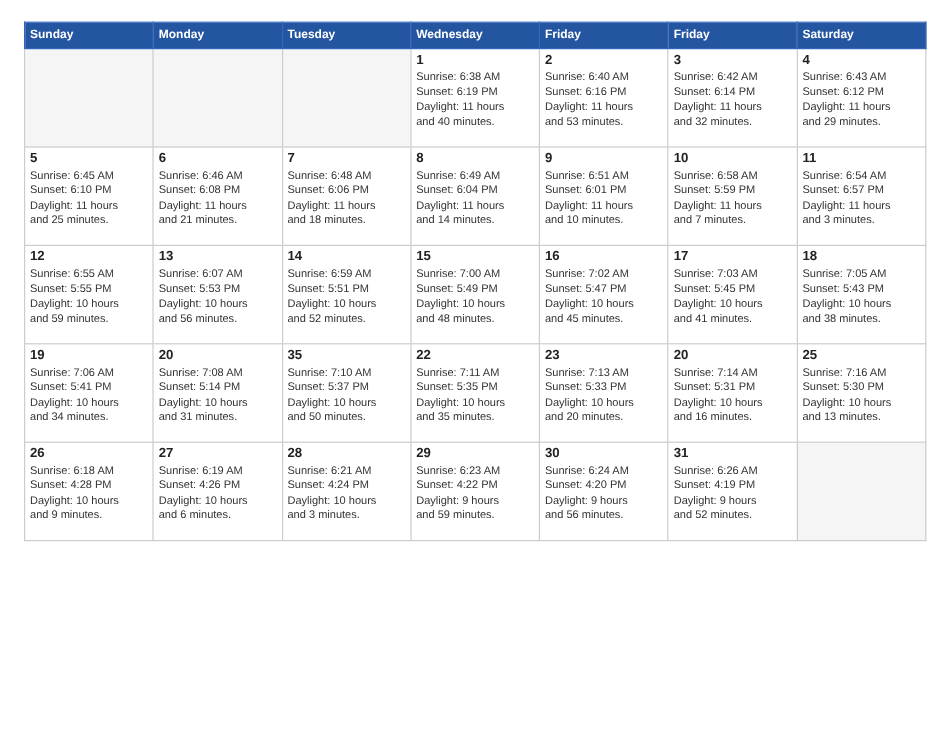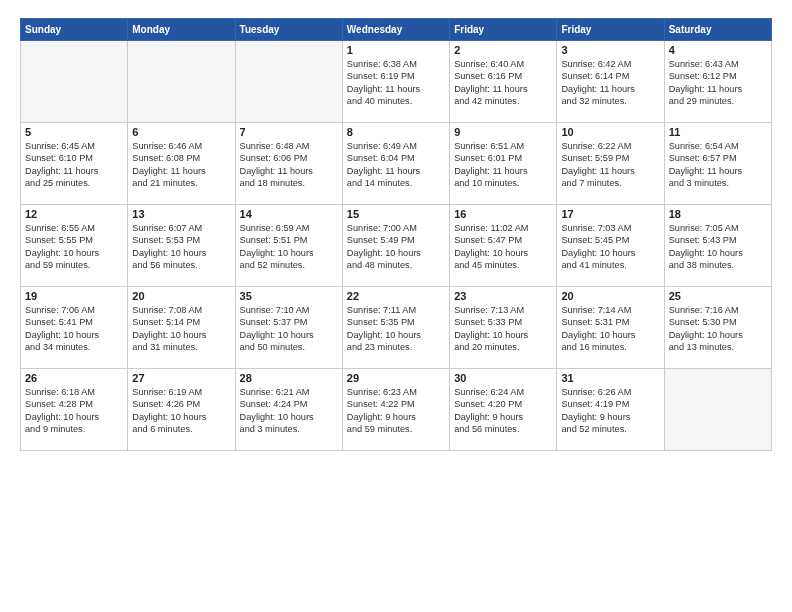--- a/index.html
+++ b/index.html
@@ -106,21 +106,21 @@
             <div class="cell-line">Sunrise: 6:38 AM</div>
             <div class="cell-line">Sunset: 6:19 PM</div>
             <div class="cell-line">Daylight: 11 hours</div>
             <div class="cell-line">and 40 minutes.</div>
           </td>
           <td>
             <div class="day-num">2</div>
             <div class="cell-line">Sunrise: 6:40 AM</div>
             <div class="cell-line">Sunset: 6:16 PM</div>
             <div class="cell-line">Daylight: 11 hours</div>
-            <div class="cell-line">and 42 minutes.</div>
+            <div class="cell-line">and 53 minutes.</div>
           </td>
           <td>
             <div class="day-num">3</div>
             <div class="cell-line">Sunrise: 6:42 AM</div>
             <div class="cell-line">Sunset: 6:14 PM</div>
             <div class="cell-line">Daylight: 11 hours</div>
             <div class="cell-line">and 32 minutes.</div>
           </td>
           <td>
             <div class="day-num">4</div>
@@ -161,21 +161,21 @@
           </td>
           <td>
             <div class="day-num">9</div>
             <div class="cell-line">Sunrise: 6:51 AM</div>
             <div class="cell-line">Sunset: 6:01 PM</div>
             <div class="cell-line">Daylight: 11 hours</div>
             <div class="cell-line">and 10 minutes.</div>
           </td>
           <td>
             <div class="day-num">10</div>
-            <div class="cell-line">Sunrise: 6:22 AM</div>
+            <div class="cell-line">Sunrise: 6:58 AM</div>
             <div class="cell-line">Sunset: 5:59 PM</div>
             <div class="cell-line">Daylight: 11 hours</div>
             <div class="cell-line">and 7 minutes.</div>
           </td>
           <td>
             <div class="day-num">11</div>
             <div class="cell-line">Sunrise: 6:54 AM</div>
             <div class="cell-line">Sunset: 6:57 PM</div>
             <div class="cell-line">Daylight: 11 hours</div>
             <div class="cell-line">and 3 minutes.</div>
@@ -205,21 +205,21 @@
           </td>
           <td>
             <div class="day-num">15</div>
             <div class="cell-line">Sunrise: 7:00 AM</div>
             <div class="cell-line">Sunset: 5:49 PM</div>
             <div class="cell-line">Daylight: 10 hours</div>
             <div class="cell-line">and 48 minutes.</div>
           </td>
           <td>
             <div class="day-num">16</div>
-            <div class="cell-line">Sunrise: 11:02 AM</div>
+            <div class="cell-line">Sunrise: 7:02 AM</div>
             <div class="cell-line">Sunset: 5:47 PM</div>
             <div class="cell-line">Daylight: 10 hours</div>
             <div class="cell-line">and 45 minutes.</div>
           </td>
           <td>
             <div class="day-num">17</div>
             <div class="cell-line">Sunrise: 7:03 AM</div>
             <div class="cell-line">Sunset: 5:45 PM</div>
             <div class="cell-line">Daylight: 10 hours</div>
             <div class="cell-line">and 41 minutes.</div>
@@ -252,21 +252,21 @@
             <div class="cell-line">Sunrise: 7:10 AM</div>
             <div class="cell-line">Sunset: 5:37 PM</div>
             <div class="cell-line">Daylight: 10 hours</div>
             <div class="cell-line">and 50 minutes.</div>
           </td>
           <td>
             <div class="day-num">22</div>
             <div class="cell-line">Sunrise: 7:11 AM</div>
             <div class="cell-line">Sunset: 5:35 PM</div>
             <div class="cell-line">Daylight: 10 hours</div>
-            <div class="cell-line">and 23 minutes.</div>
+            <div class="cell-line">and 35 minutes.</div>
           </td>
           <td>
             <div class="day-num">23</div>
             <div class="cell-line">Sunrise: 7:13 AM</div>
             <div class="cell-line">Sunset: 5:33 PM</div>
             <div class="cell-line">Daylight: 10 hours</div>
             <div class="cell-line">and 20 minutes.</div>
           </td>
           <td>
             <div class="day-num">20</div>

